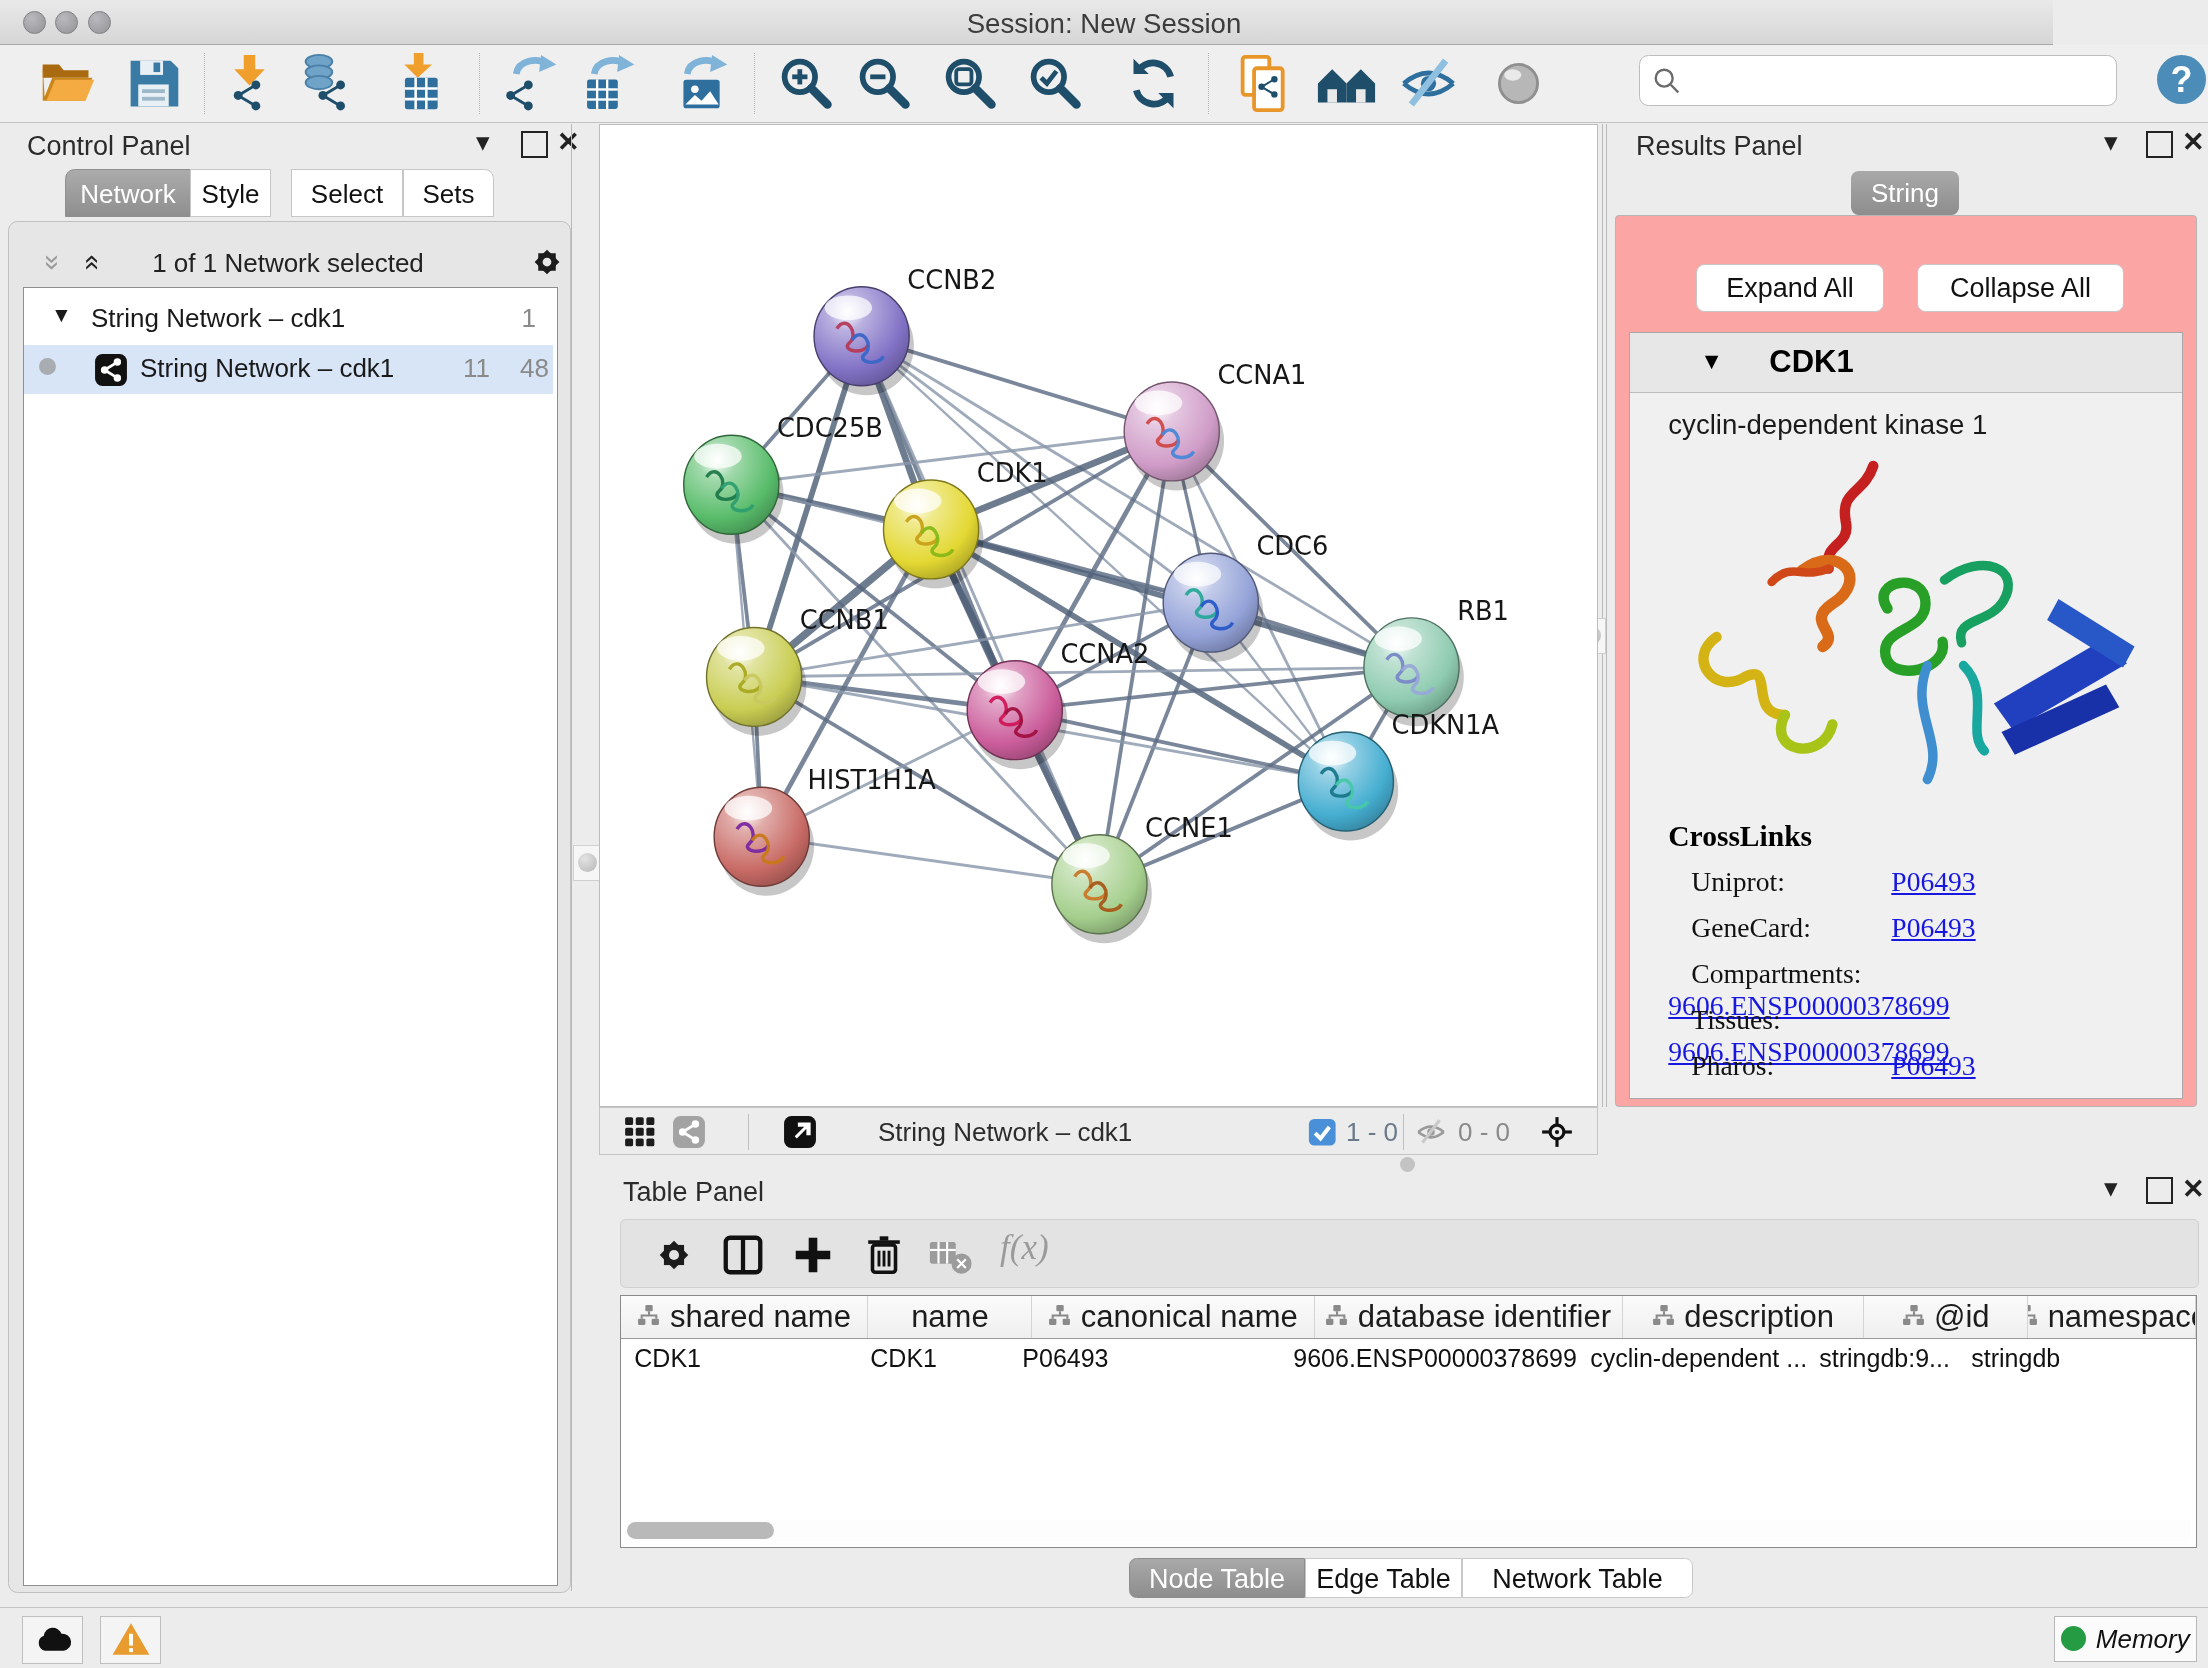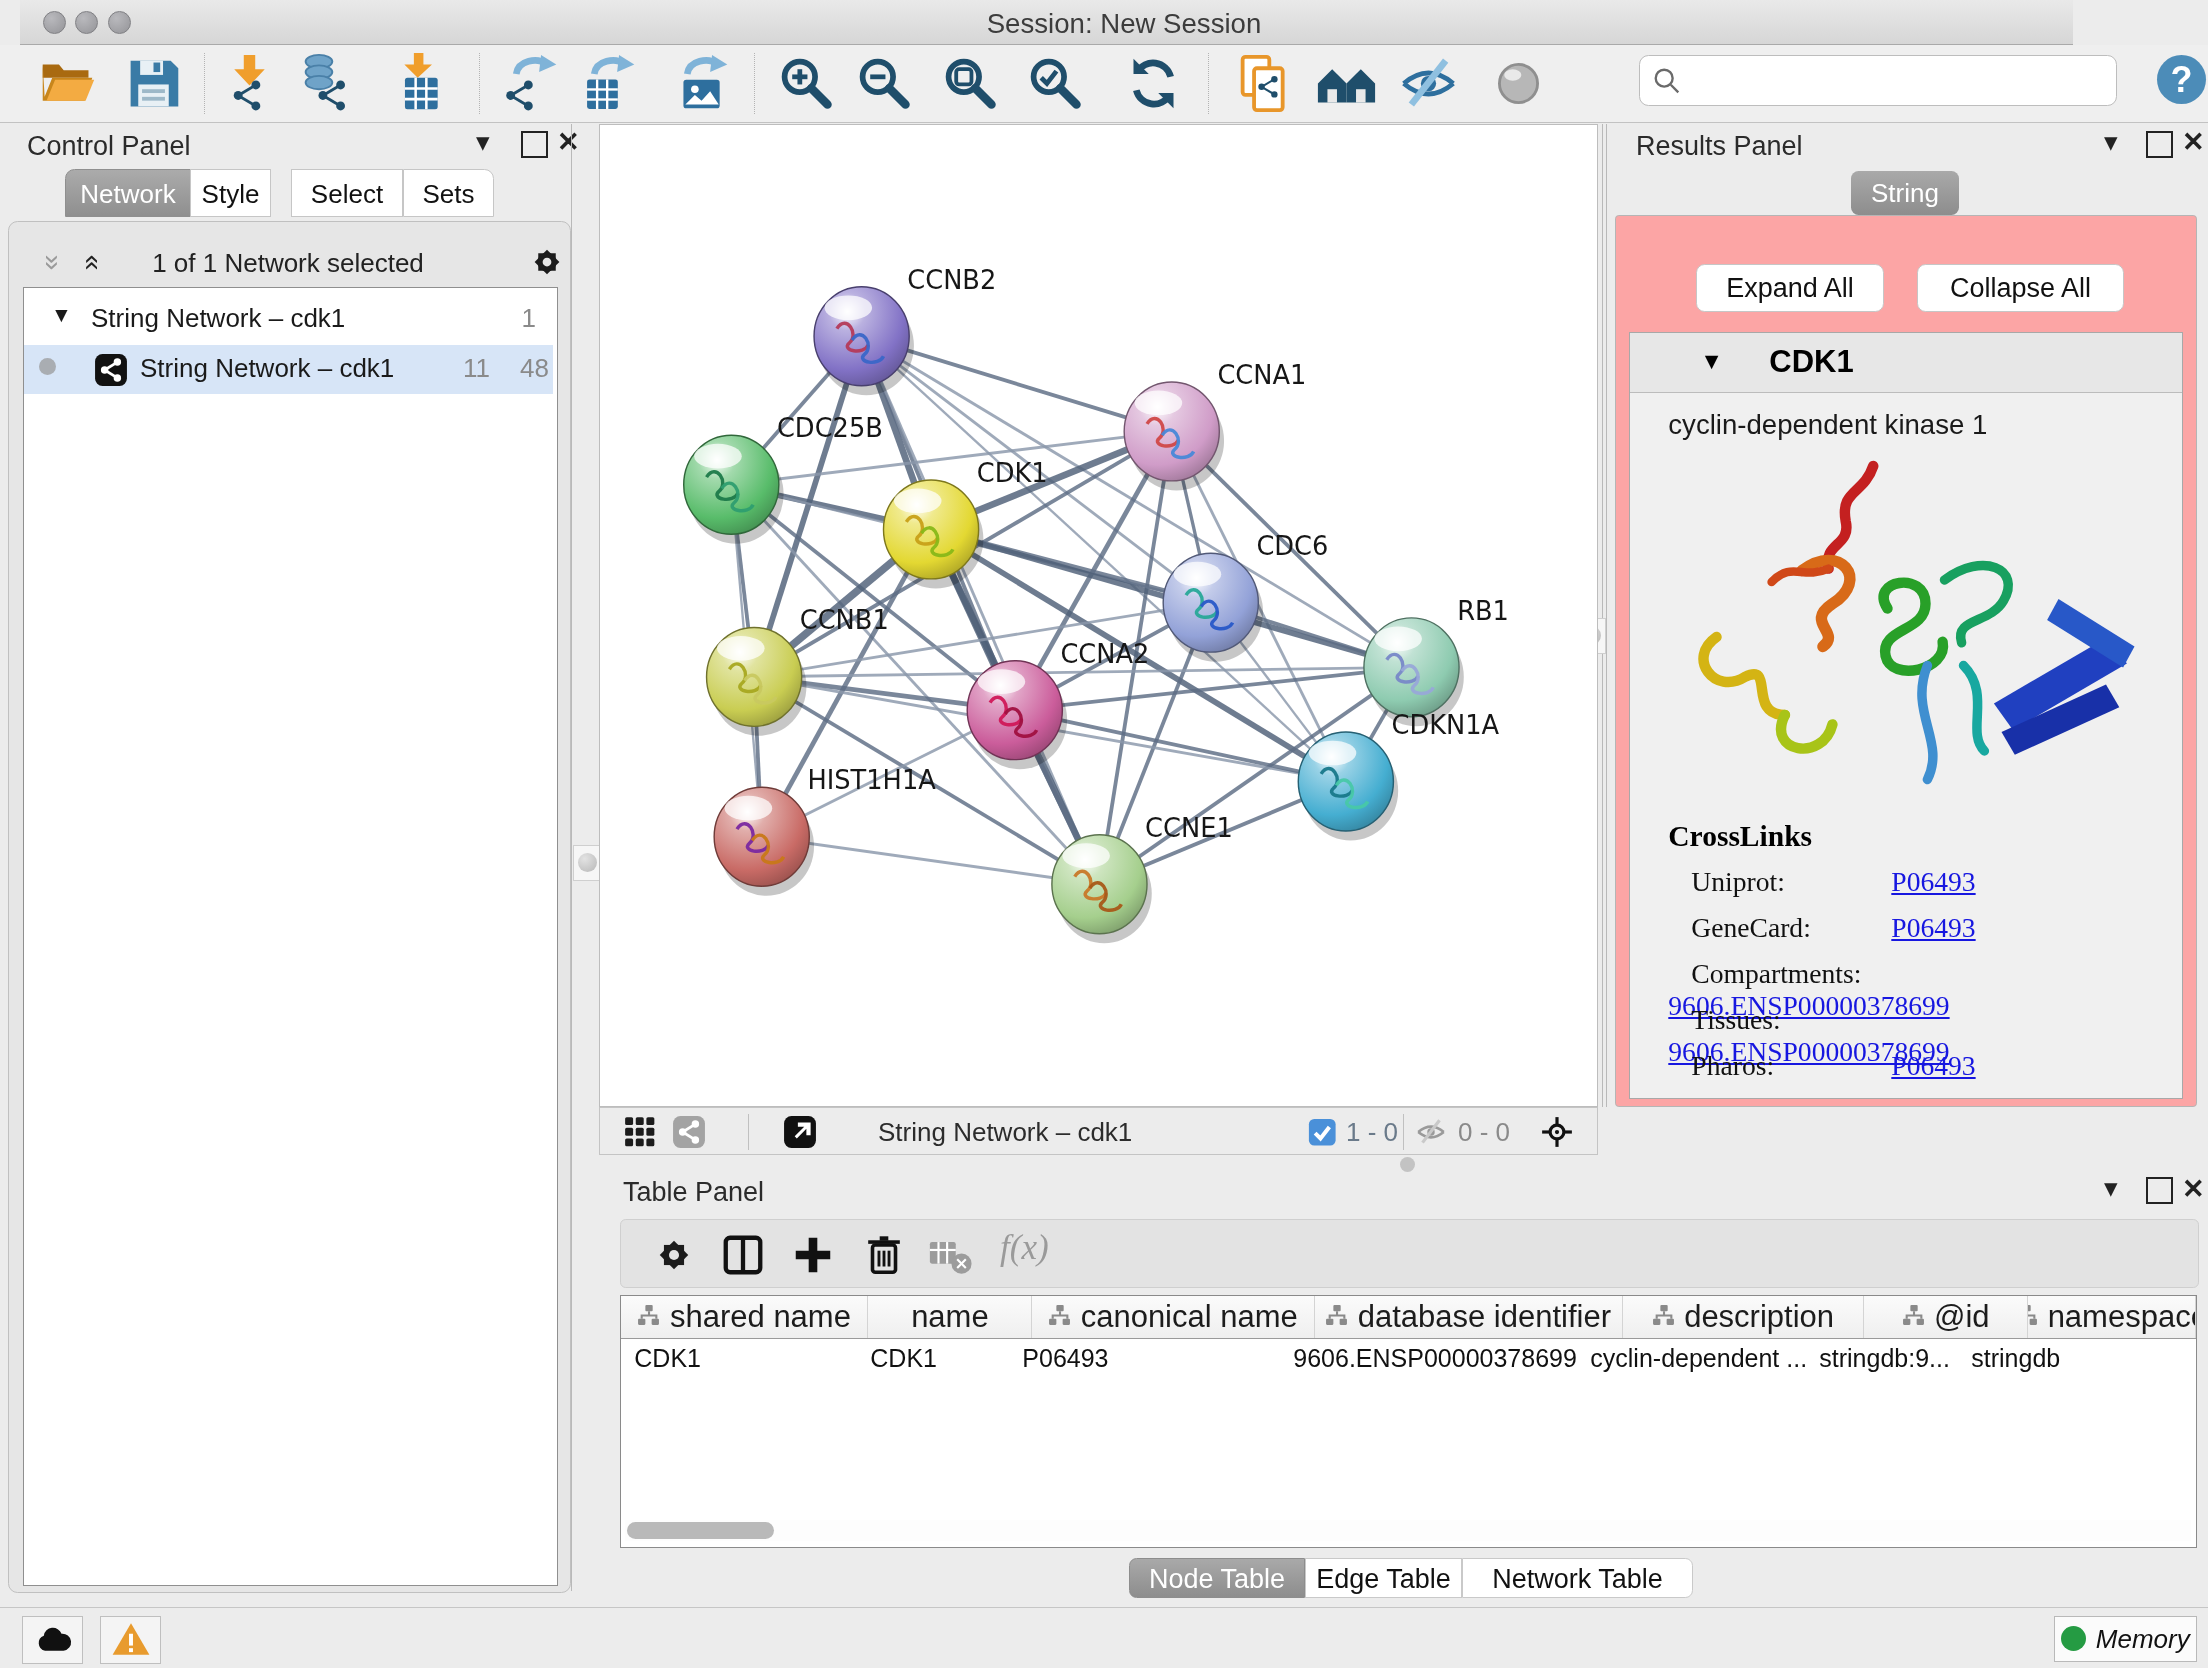--- a/index.html
+++ b/index.html
@@ -1,19 +1,19 @@
 <!DOCTYPE html>
 <html style="font-size:15px"><head>
 <meta charset="utf-8">
 <style>
   html,body{margin:0;padding:0;background:#d0d0d0;font-family:"Liberation Sans",sans-serif;}
   #win{position:relative;width:2208px;height:1668px;background:#ececec;overflow:hidden;}
   .abs{position:absolute;}
   
-  #titlebar{left:0;top:0;width:2053px;height:44px;background:linear-gradient(#e9e9e9,#d6d6d6);border-bottom:1px solid #a9a9a9;margin-left:20px;}
+  #titlebar{left:0;top:0;width:2053px;height:44px;background:linear-gradient(#e9e9e9,#d6d6d6);border-bottom:1px solid #a9a9a9;}
   .tlight{top:11.4px;width:21px;height:21px;border-radius:50%;background:radial-gradient(circle at 35% 30%,#b9b9bd,#949498);border:1px solid #808084;}
   #wtitle{left:0;top:7.6px;width:2208px;text-align:center;font-size:27.6px;color:#3c3c3c;}
   
   #toolbar{left:0;top:45px;width:2208px;height:77px;background:#efefef;border-bottom:1px solid #c2c2c2;}
   .tbicon{position:absolute;top:7.6px;width:61px;height:61px;cursor:pointer;}
   .tbsep{position:absolute;top:7.6px;height:61px;border-left:1.9px dotted #b3b3b3;width:0;}
   #searchbox{left:1639px;top:9.5px;width:476px;height:49px;background:#fff;border:1.9px solid #bdbdbd;border-radius:9.5px;}
   #searchbox svg{position:absolute;left:11.4px;top:9.5px;}
   #searchbox input{position:absolute;left:53px;top:3.8px;width:409px;height:38px;border:none;outline:none;font-size:25px;background:transparent;}
   #helpbtn{left:2157px;top:9.5px;width:49px;height:49px;border-radius:50%;background:#4c8cb8;color:#fff;font-size:36px;font-weight:bold;text-align:center;line-height:49px;cursor:pointer;}

